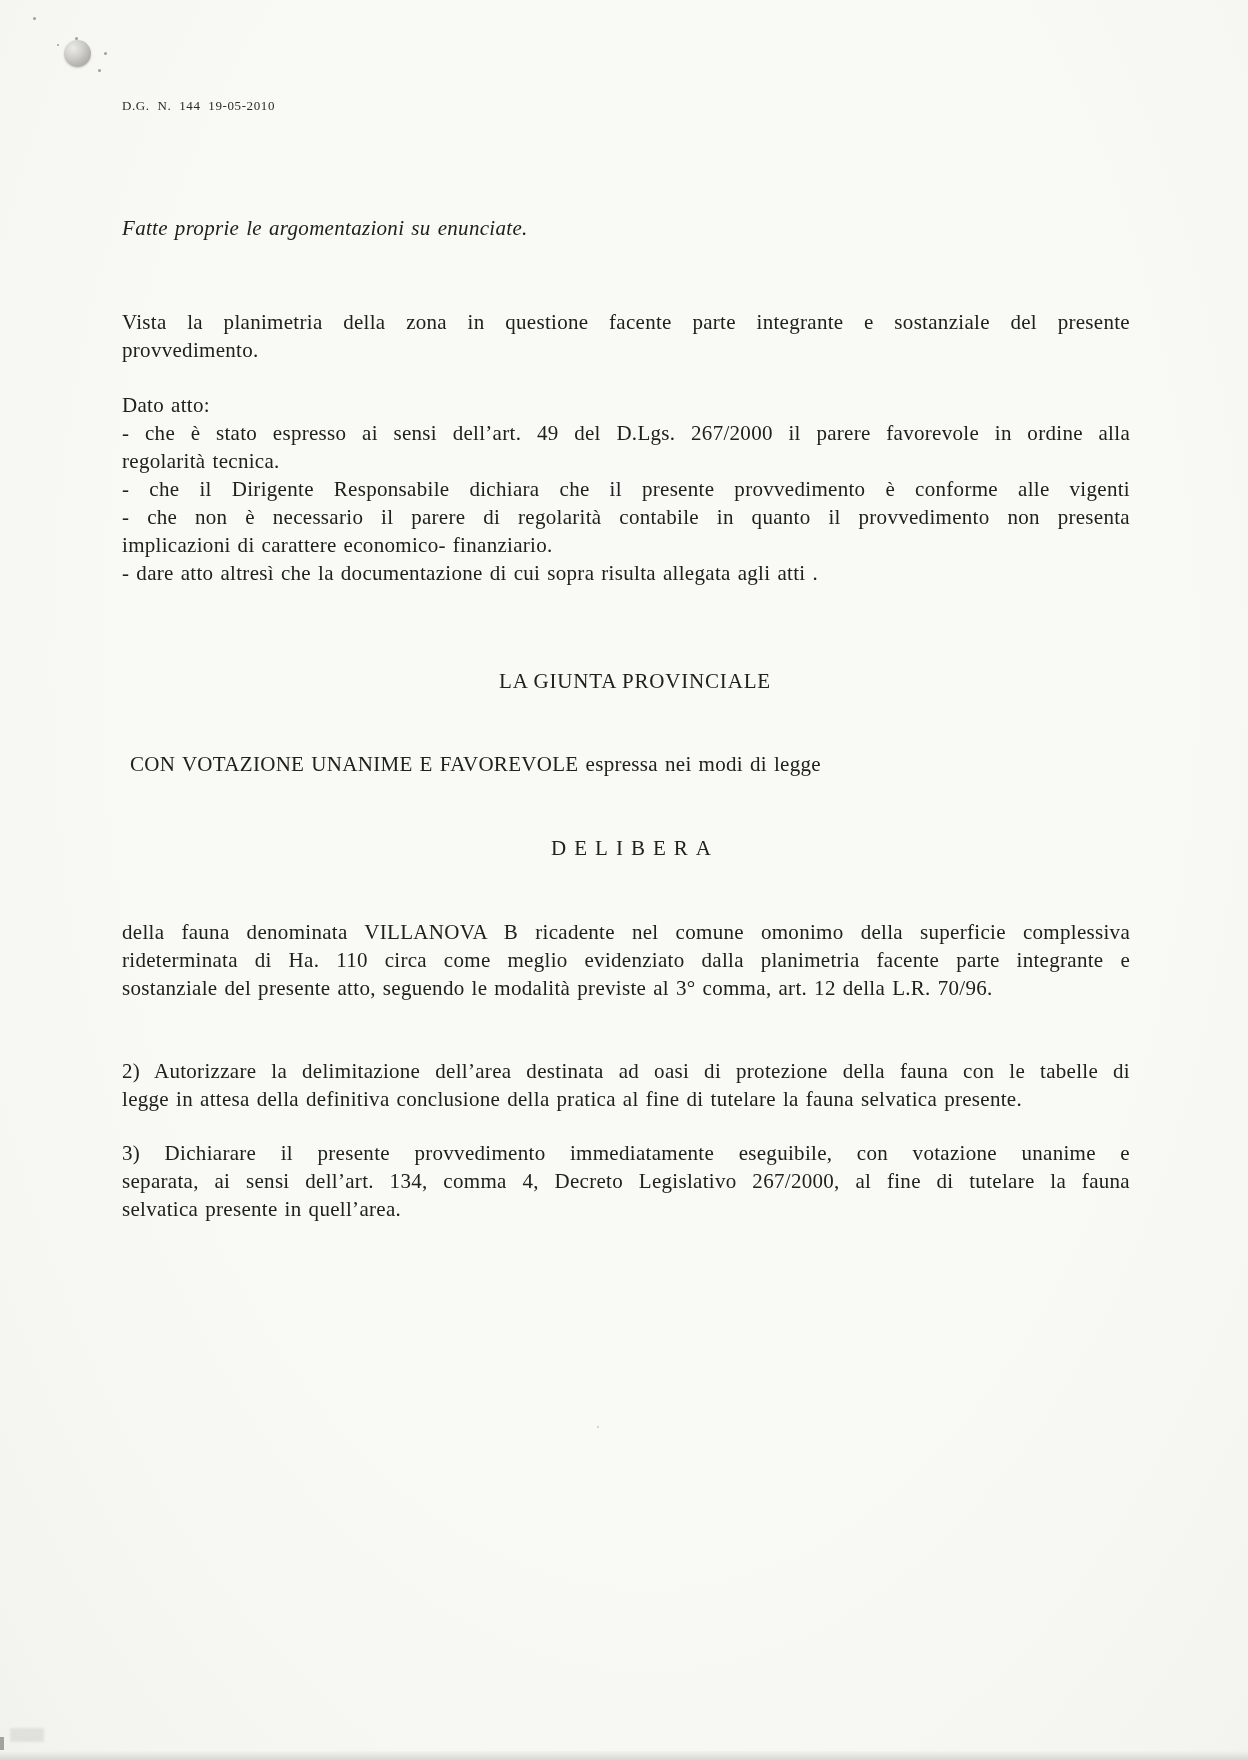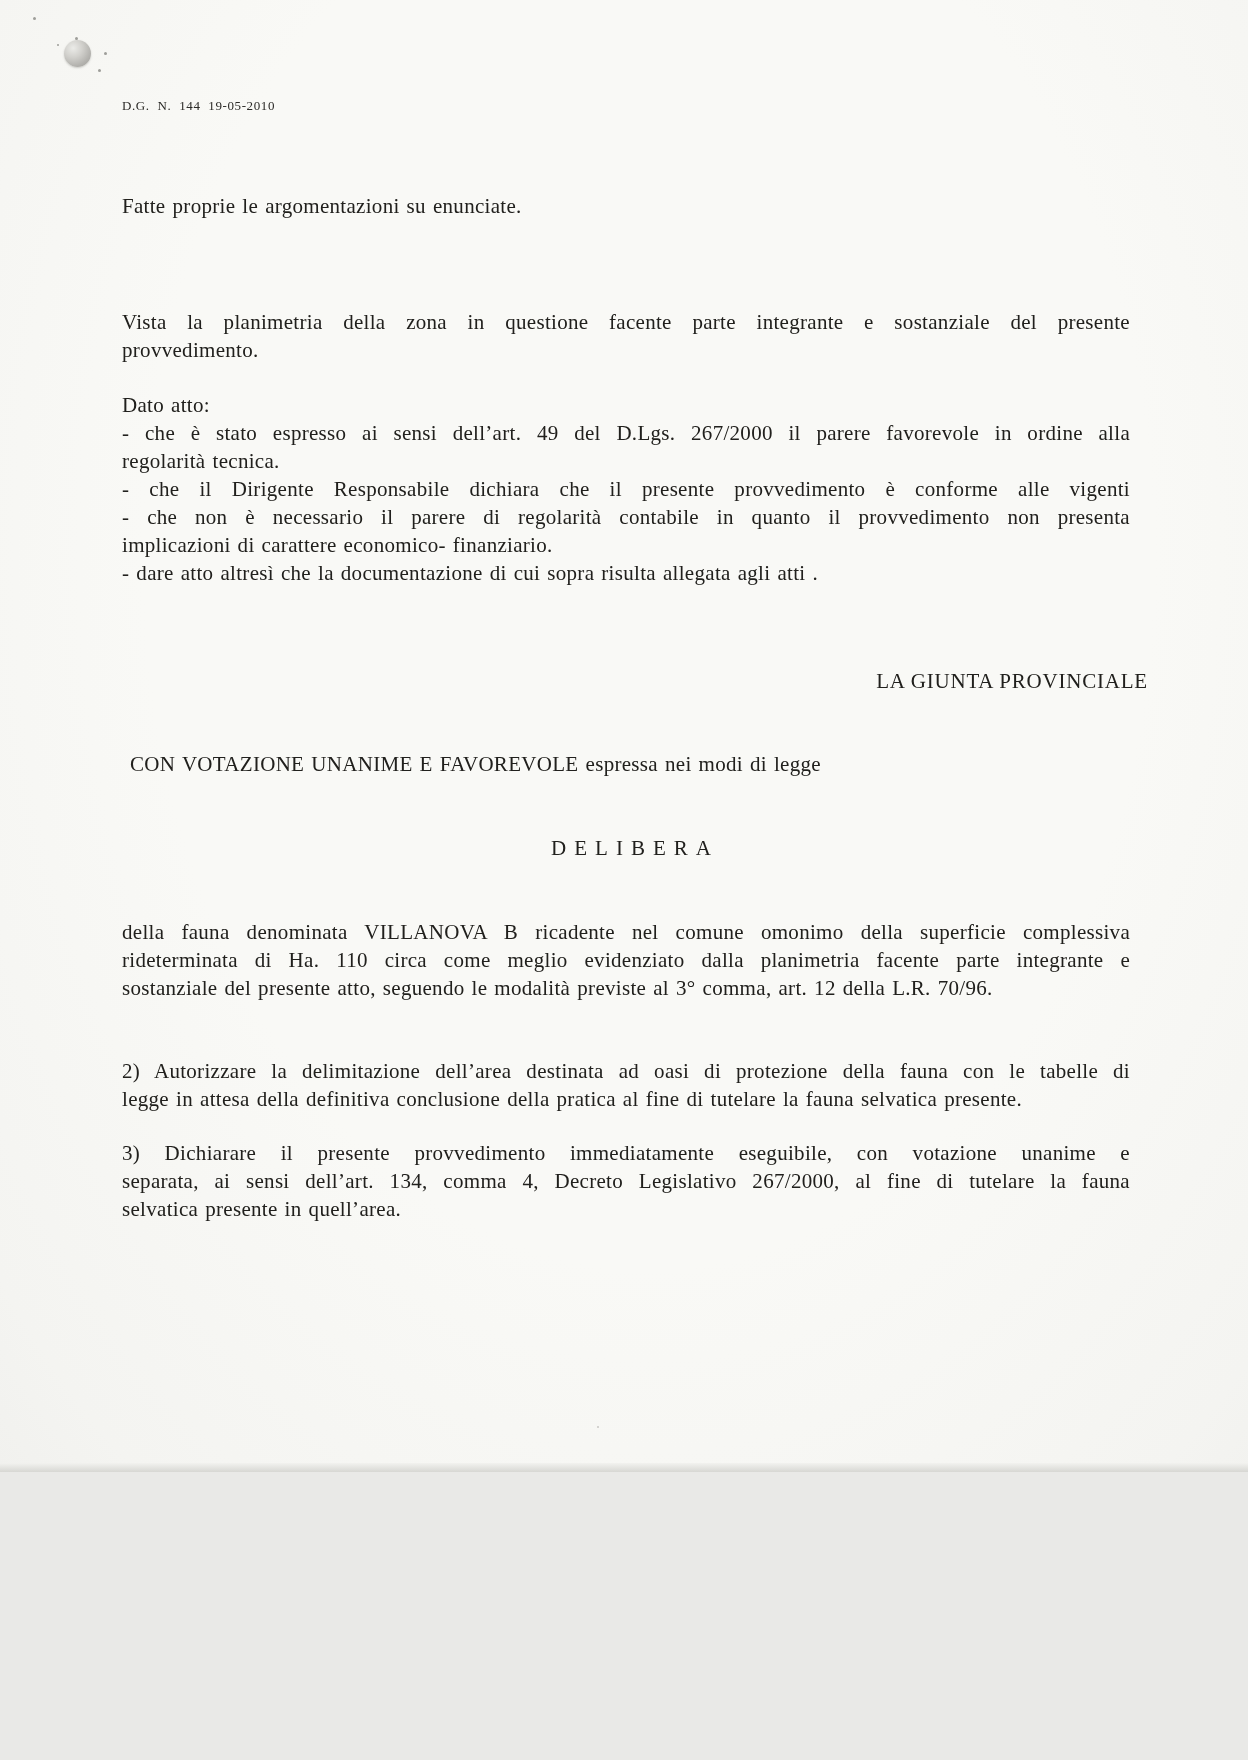--- a/index.html
+++ b/index.html
@@ -1,19 +1,19 @@
 <!DOCTYPE html>
 <html><head>
 <meta charset="utf-8">
 <style>
   html, body { margin: 0; padding: 0; background: #e9e9e7; }
   .page {
     position: relative;
     width: 1248px;
-    height: 1472px;
+    height: 1760px;
     margin: 0 auto;
     background: radial-gradient(ellipse at 52% 38%, #f9f9f6 55%, #f4f4f1 90%, #f1f1ee 100%);
     overflow: hidden;
     font-family: "Liberation Serif", "DejaVu Serif", serif;
     color: #21201d;
   }
   .abs { position: absolute; }
   .col { left: 122px; width: 1008px; }
   .line {
     font-size: 21px;
@@ -76,39 +76,39 @@
   <div class="abs ball"></div>
   <div class="abs speck" style="left:33px; top:17px;"></div>
   <div class="abs speck" style="left:75px; top:37px;"></div>
   <div class="abs speck" style="left:57px; top:44px; width:2px; height:2px;"></div>
   <div class="abs speck" style="left:104px; top:52px;"></div>
   <div class="abs speck" style="left:98px; top:69px;"></div>
   <div class="abs speck" style="left:597px; top:1426px; width:2px; height:2px; opacity:0.35;"></div>
 
   <div class="abs ref-line" style="left:122px; top:98px;">D.G. N.  144  19-05-2010</div>
 
-  <div class="abs col line" style="top:192px;">Fatte proprie le argomentazioni su enunciate.</div>
+  <div class="abs col line" style="top:214px;font-style:italic;">Fatte proprie le argomentazioni su enunciate.</div>
 
   <div class="abs col line" style="top:391px;">Dato atto:</div>
 
   <div class="abs col" style="top:308px;">
     <div class="line just">Vista la planimetria della zona in questione facente parte integrante e sostanziale del presente</div>
     <div class="line">provvedimento.</div>
   </div>
 
   <div class="abs col" style="top:419px;">
     <div class="line just">- che è stato espresso ai sensi dell’art. 49 del D.Lgs. 267/2000 il parere favorevole in ordine alla</div>
     <div class="line">regolarità  tecnica.</div>
     <div class="line just">- che il Dirigente Responsabile dichiara  che  il presente provvedimento  è conforme alle vigenti</div>
     <div class="line just">- che non è necessario il parere di regolarità contabile in quanto il provvedimento non presenta</div>
     <div class="line">implicazioni di carattere economico- finanziario.</div>
     <div class="line">- dare atto altresì che la documentazione di cui sopra risulta allegata agli atti .</div>
   </div>
 
-  <div class="abs heading-wrap" style="top:667px;text-align:right;">
+  <div class="abs heading-wrap" style="top:667px;">
     <span class="heading">LA GIUNTA PROVINCIALE</span>
   </div>
 
   <div class="abs col line" style="top:750px;margin-left:8px;">CON VOTAZIONE UNANIME E FAVOREVOLE espressa nei modi di legge</div>
 
   <div class="abs heading-wrap" style="top:834px;">
     <span class="delibera">DELIBERA</span>
   </div>
 
   <div class="abs col" style="top:918px;">

